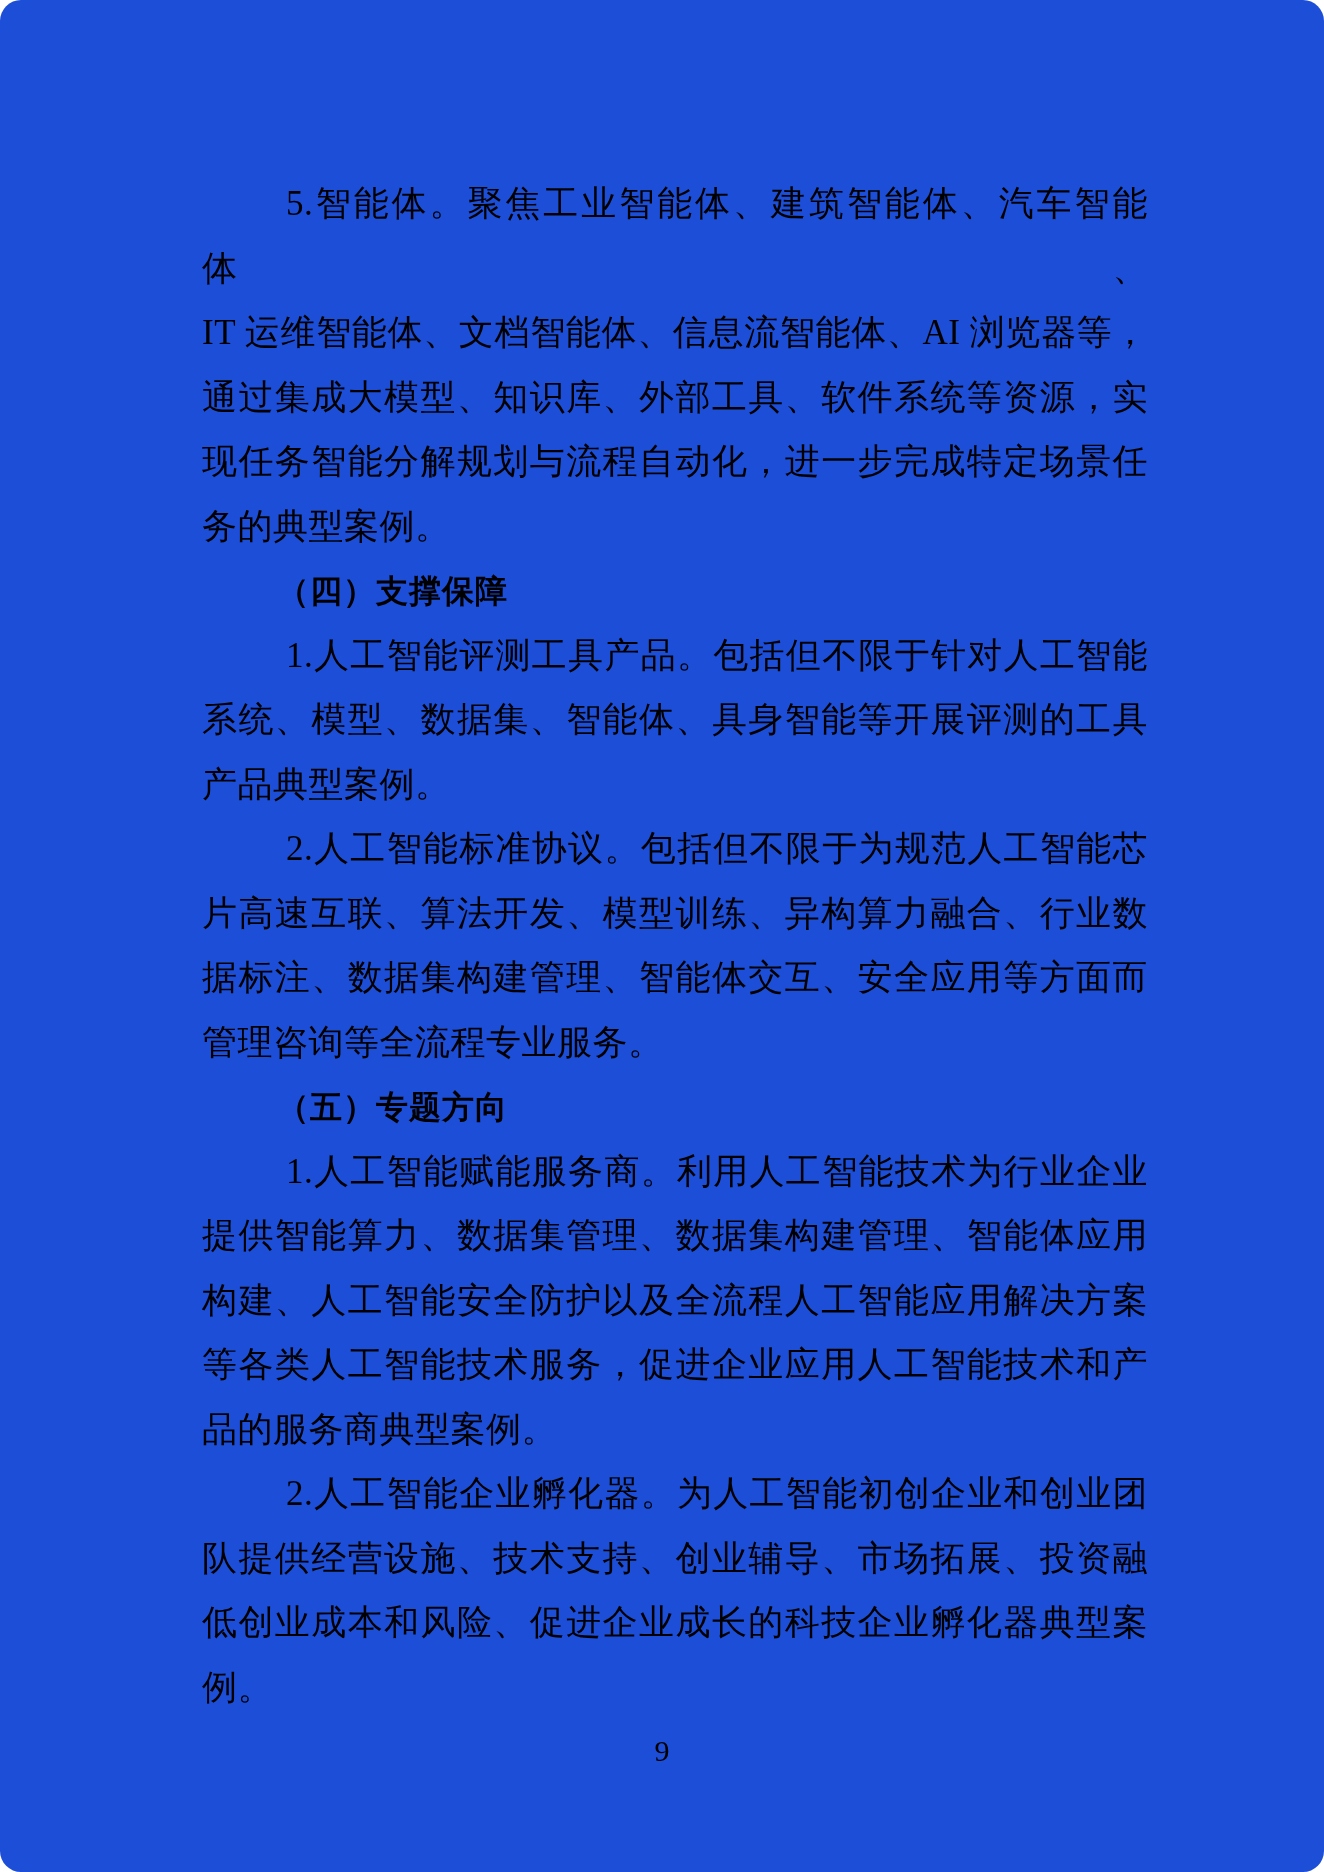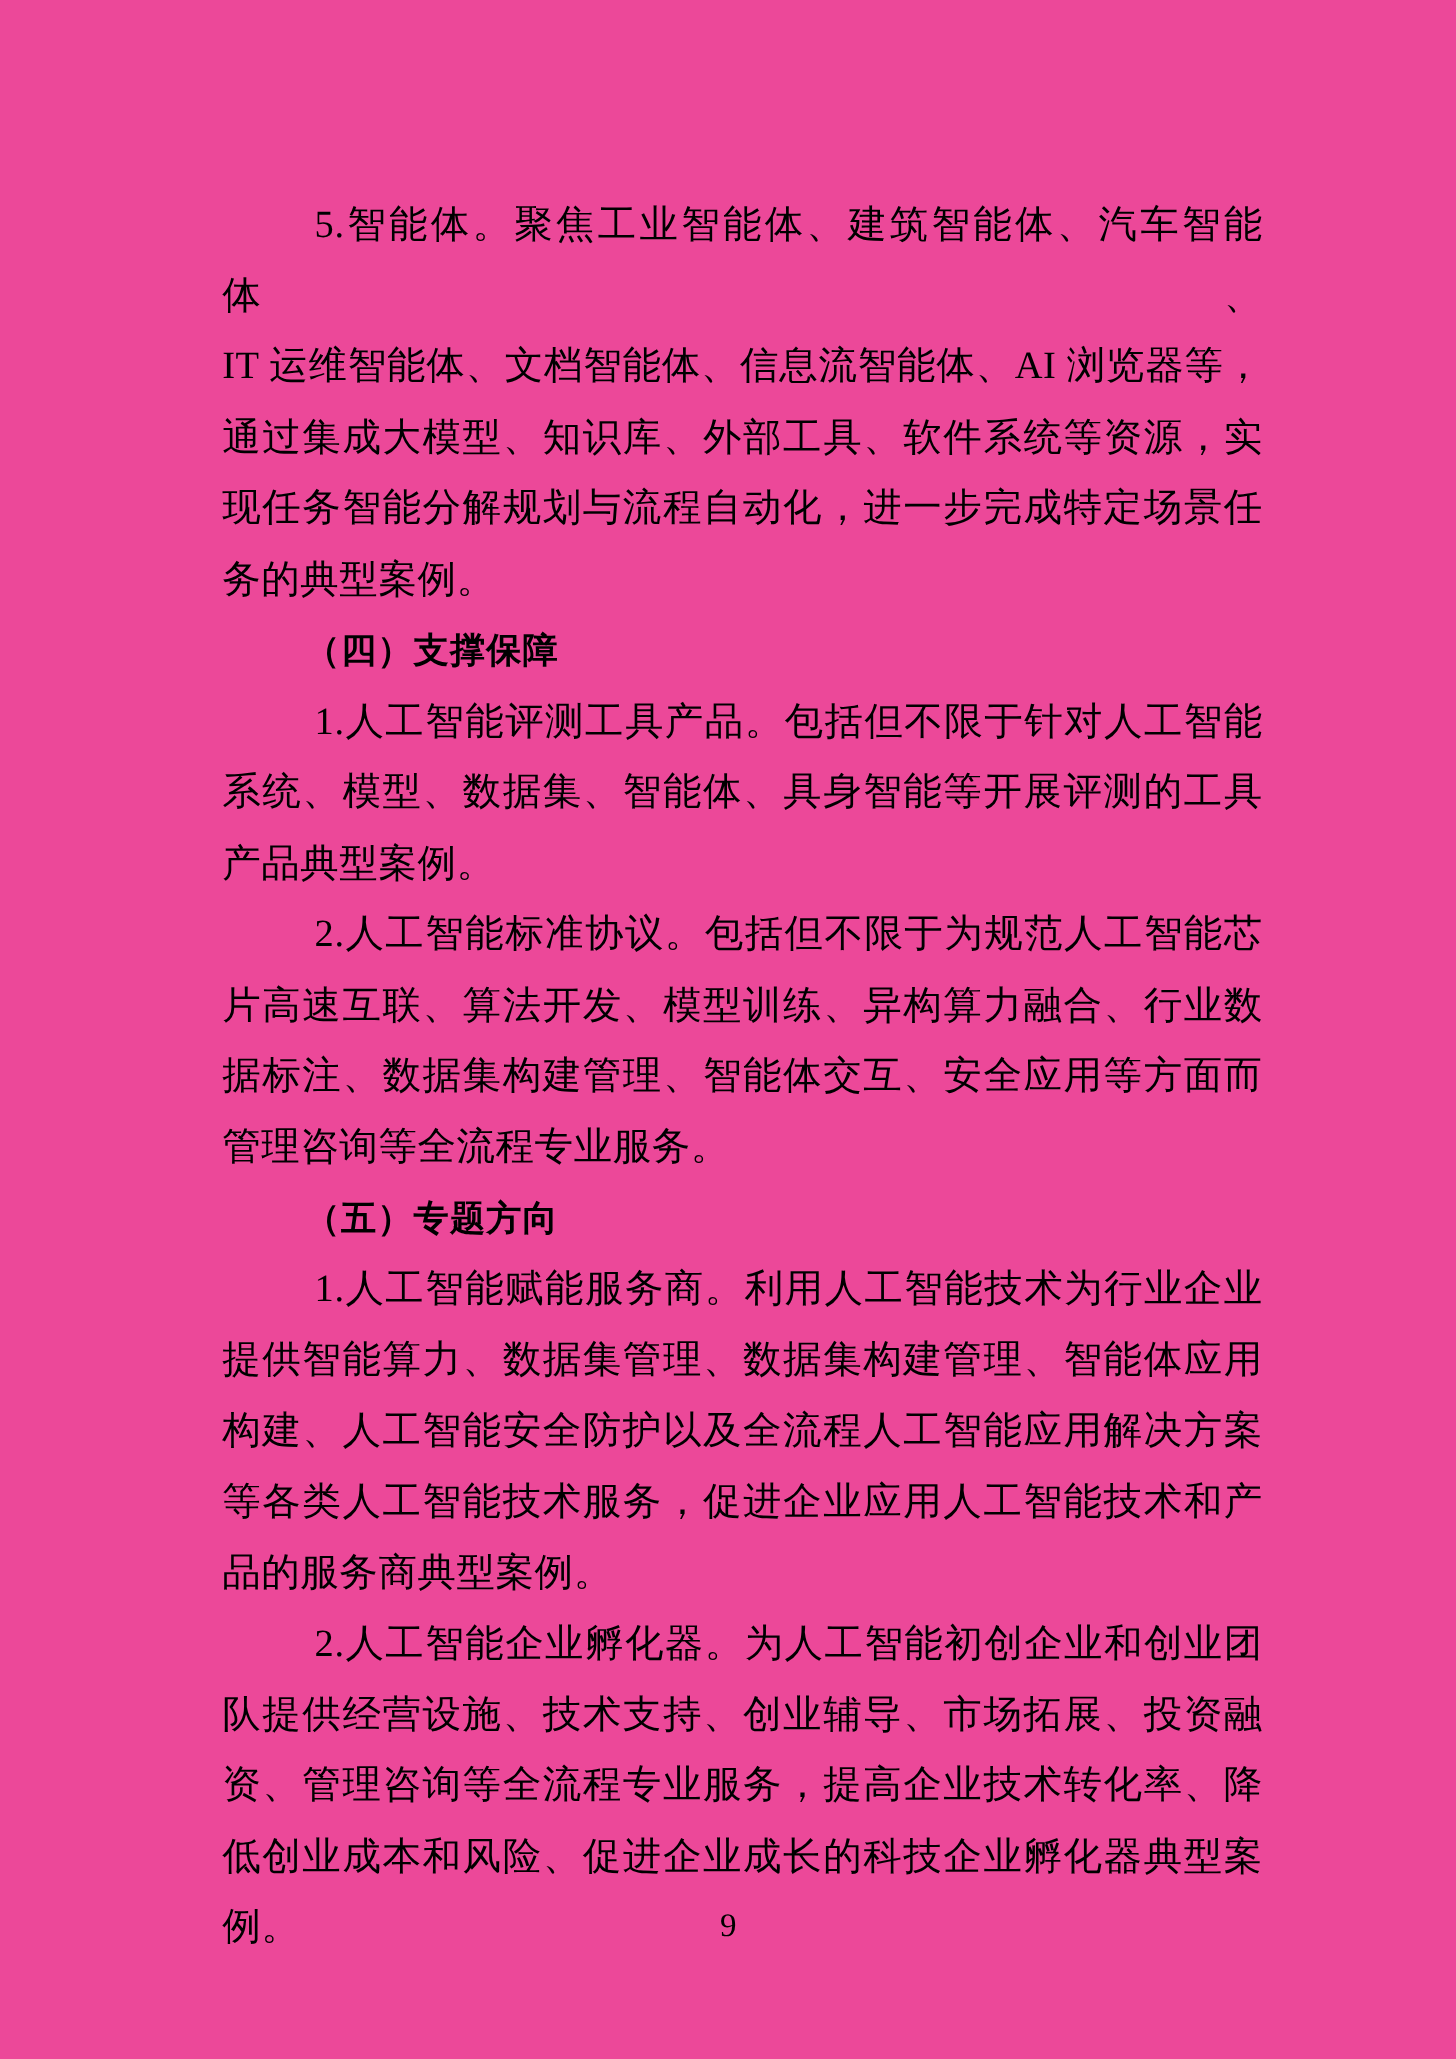--- a/index.html
+++ b/index.html
@@ -8,21 +8,22 @@
     height: 1872px;
     background: #ffffff;
     color: #000000;
     font-family: "Liberation Serif", "DejaVu Serif", serif;
     overflow: hidden;
     position: relative;
   }
   .page {
     position: absolute;
     inset: 0;
-    background: #ec4899;
+    background: #1d4ed8;
+    border-radius: 21px;
   }
   .text-block {
     position: absolute;
     left: 202px;
     top: 172px;
     width: 946px;
   }
   .para .line {
     font-size: 35px;
     line-height: 64.5px;
@@ -84,19 +85,18 @@
       <div class="para">
         <div class="line first">1.人工智能赋能服务商。利用人工智能技术为行业企业</div>
         <div class="line">提供智能算力、数据集管理、数据集构建管理、智能体应用</div>
         <div class="line">构建、人工智能安全防护以及全流程人工智能应用解决方案</div>
         <div class="line">等各类人工智能技术服务，促进企业应用人工智能技术和产</div>
         <div class="line para-last">品的服务商典型案例。</div>
       </div>
       <div class="para">
         <div class="line first">2.人工智能企业孵化器。为人工智能初创企业和创业团</div>
         <div class="line">队提供经营设施、技术支持、创业辅导、市场拓展、投资融</div>
-        <div class="line">资、管理咨询等全流程专业服务，提高企业技术转化率、降</div>
         <div class="line">低创业成本和风险、促进企业成长的科技企业孵化器典型案</div>
         <div class="line para-last">例。</div>
       </div>
     </main>
   <div class="page-number">9</div>
 </div>
 
 </body></html>

